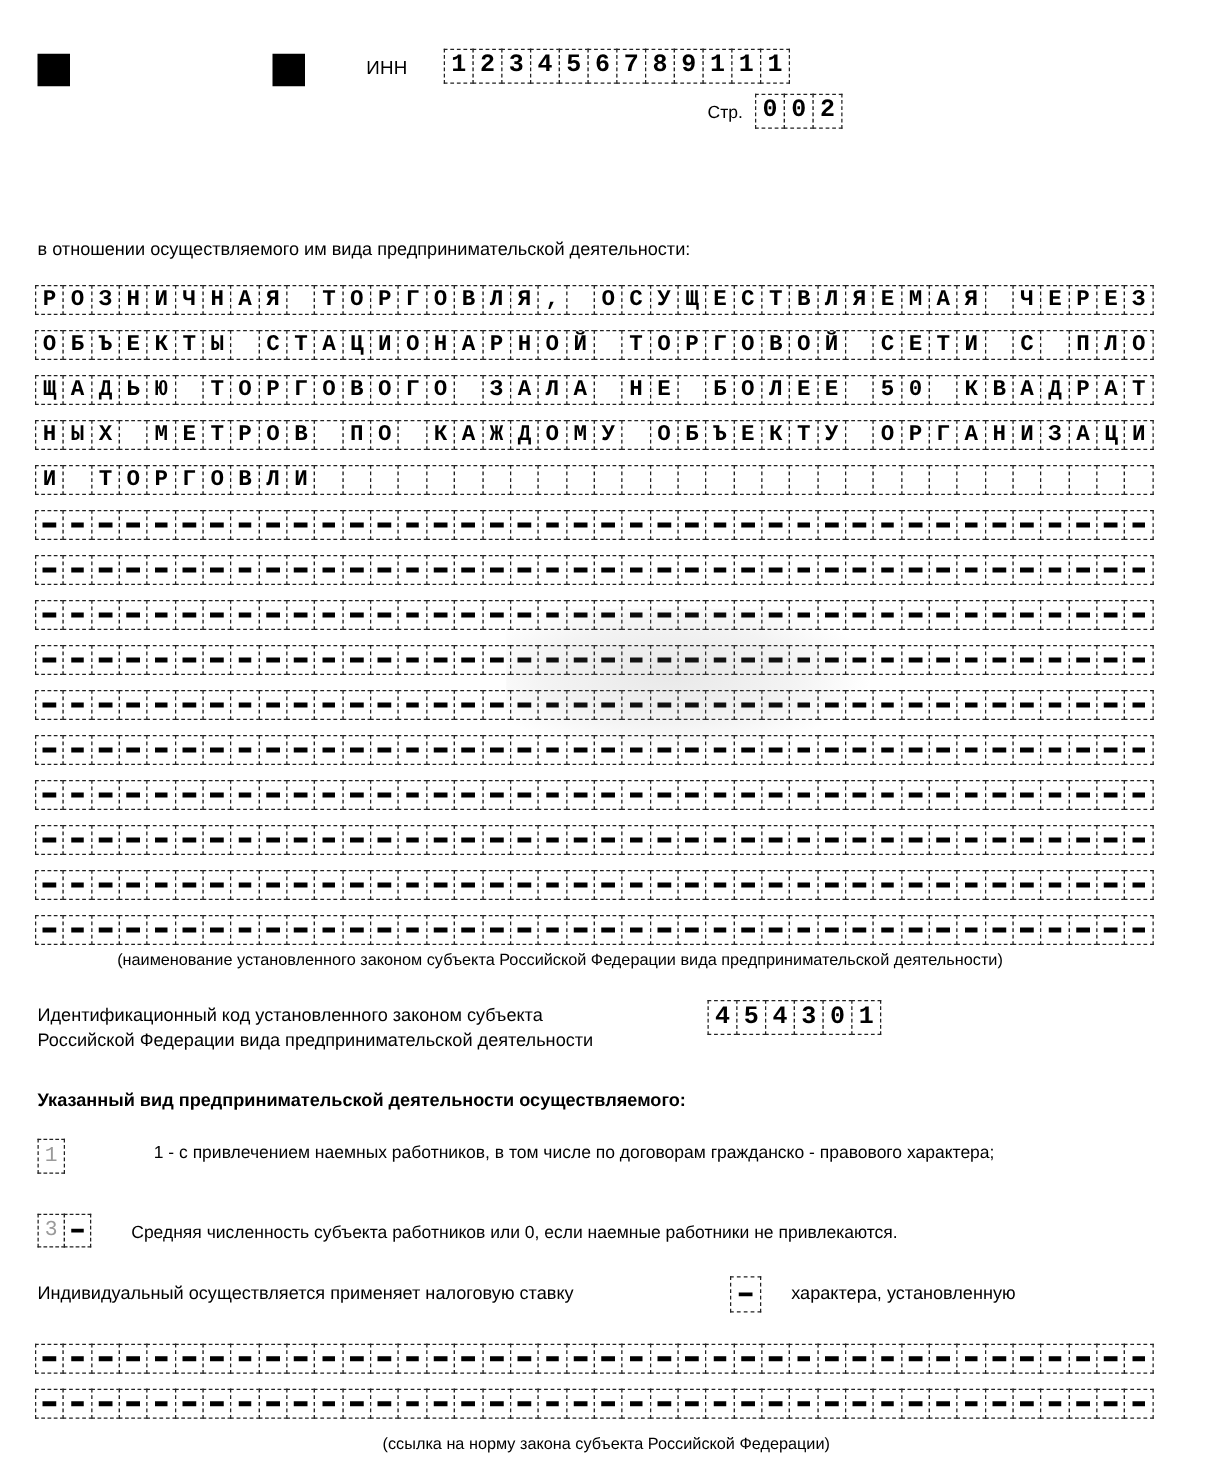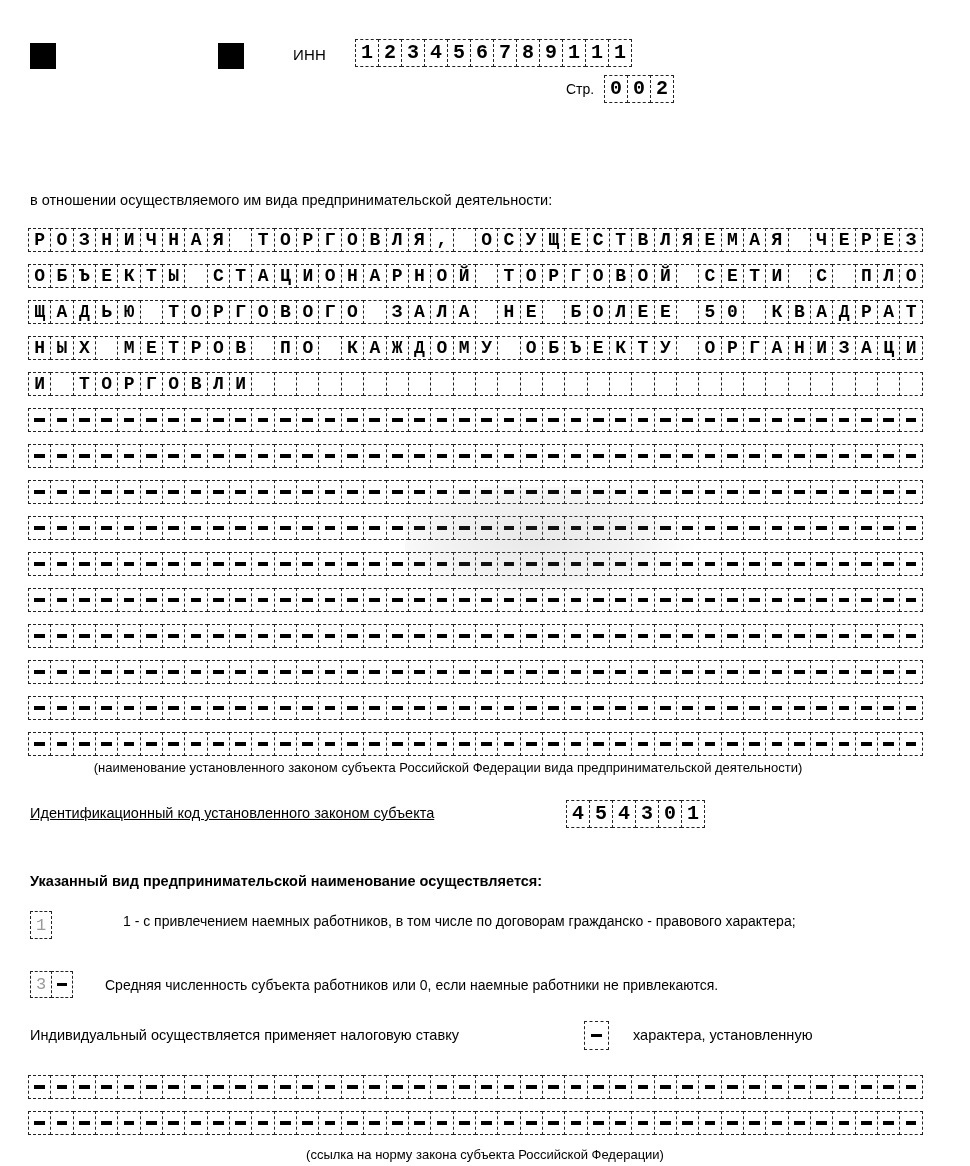--- a/index.html
+++ b/index.html
@@ -107,21 +107,21 @@
     position: absolute;
     left: 405px; top: 487px;
     width: 290px; height: 115px;
     background: radial-gradient(ellipse at 45% 45%, rgba(120,120,120,.17) 0%, rgba(140,140,140,.10) 45%, rgba(255,255,255,0) 72%);
     pointer-events: none;
   }
 
   
   .idcode-text {
     position: absolute; left: 30px; top: 803px;
-    font-size: 14.5px; line-height: 20px; text-decoration: underline;
+    font-size: 14.5px; line-height: 20px;
   }
   .idcode-cells { position: absolute; left: 566px; top: 800px; }
   .idcode-cells .cell { width: 24px; height: 28px; font-size: 20px; }
 
   
   .bold-heading {
     position: absolute; left: 30px; top: 873px;
     font-size: 14.5px; font-weight: bold;
   }
 
@@ -829,31 +829,32 @@
       <div class="cell dash"></div>
       <div class="cell dash"></div>
       <div class="cell dash"></div>
     </div>
   </div>
 <div class="watermark"></div>
 <div class="grid-caption">(наименование установленного законом субъекта Российской Федерации вида предпринимательской деятельности)</div>
 
 <div class="idcode-text">
   <div>Идентификационный код установленного законом субъекта</div>
+  <div>Российской Федерации вида предпринимательской деятельности</div>
 </div>
 <div class="idcode-cells cellrow" id="idcode-cells">
     <div class="cell">4</div>
     <div class="cell">5</div>
     <div class="cell">4</div>
     <div class="cell">3</div>
     <div class="cell">0</div>
     <div class="cell">1</div>
   </div>
 
-<div class="bold-heading">Указанный вид предпринимательской наименование осуществляется:</div>
+<div class="bold-heading">Указанный вид предпринимательской деятельности осуществляемого:</div>
 
 <div class="opt-box-1 cellrow" id="opt-box-1">
     <div class="cell gray">1</div>
   </div>
 <div class="opt-lines">
   <div>1 - с привлечением наемных работников, в том числе по договорам гражданско - правового характера;</div>
 </div>
 
 <div class="avg-box" id="avg-box">
     <div class="cell gray">3</div>

